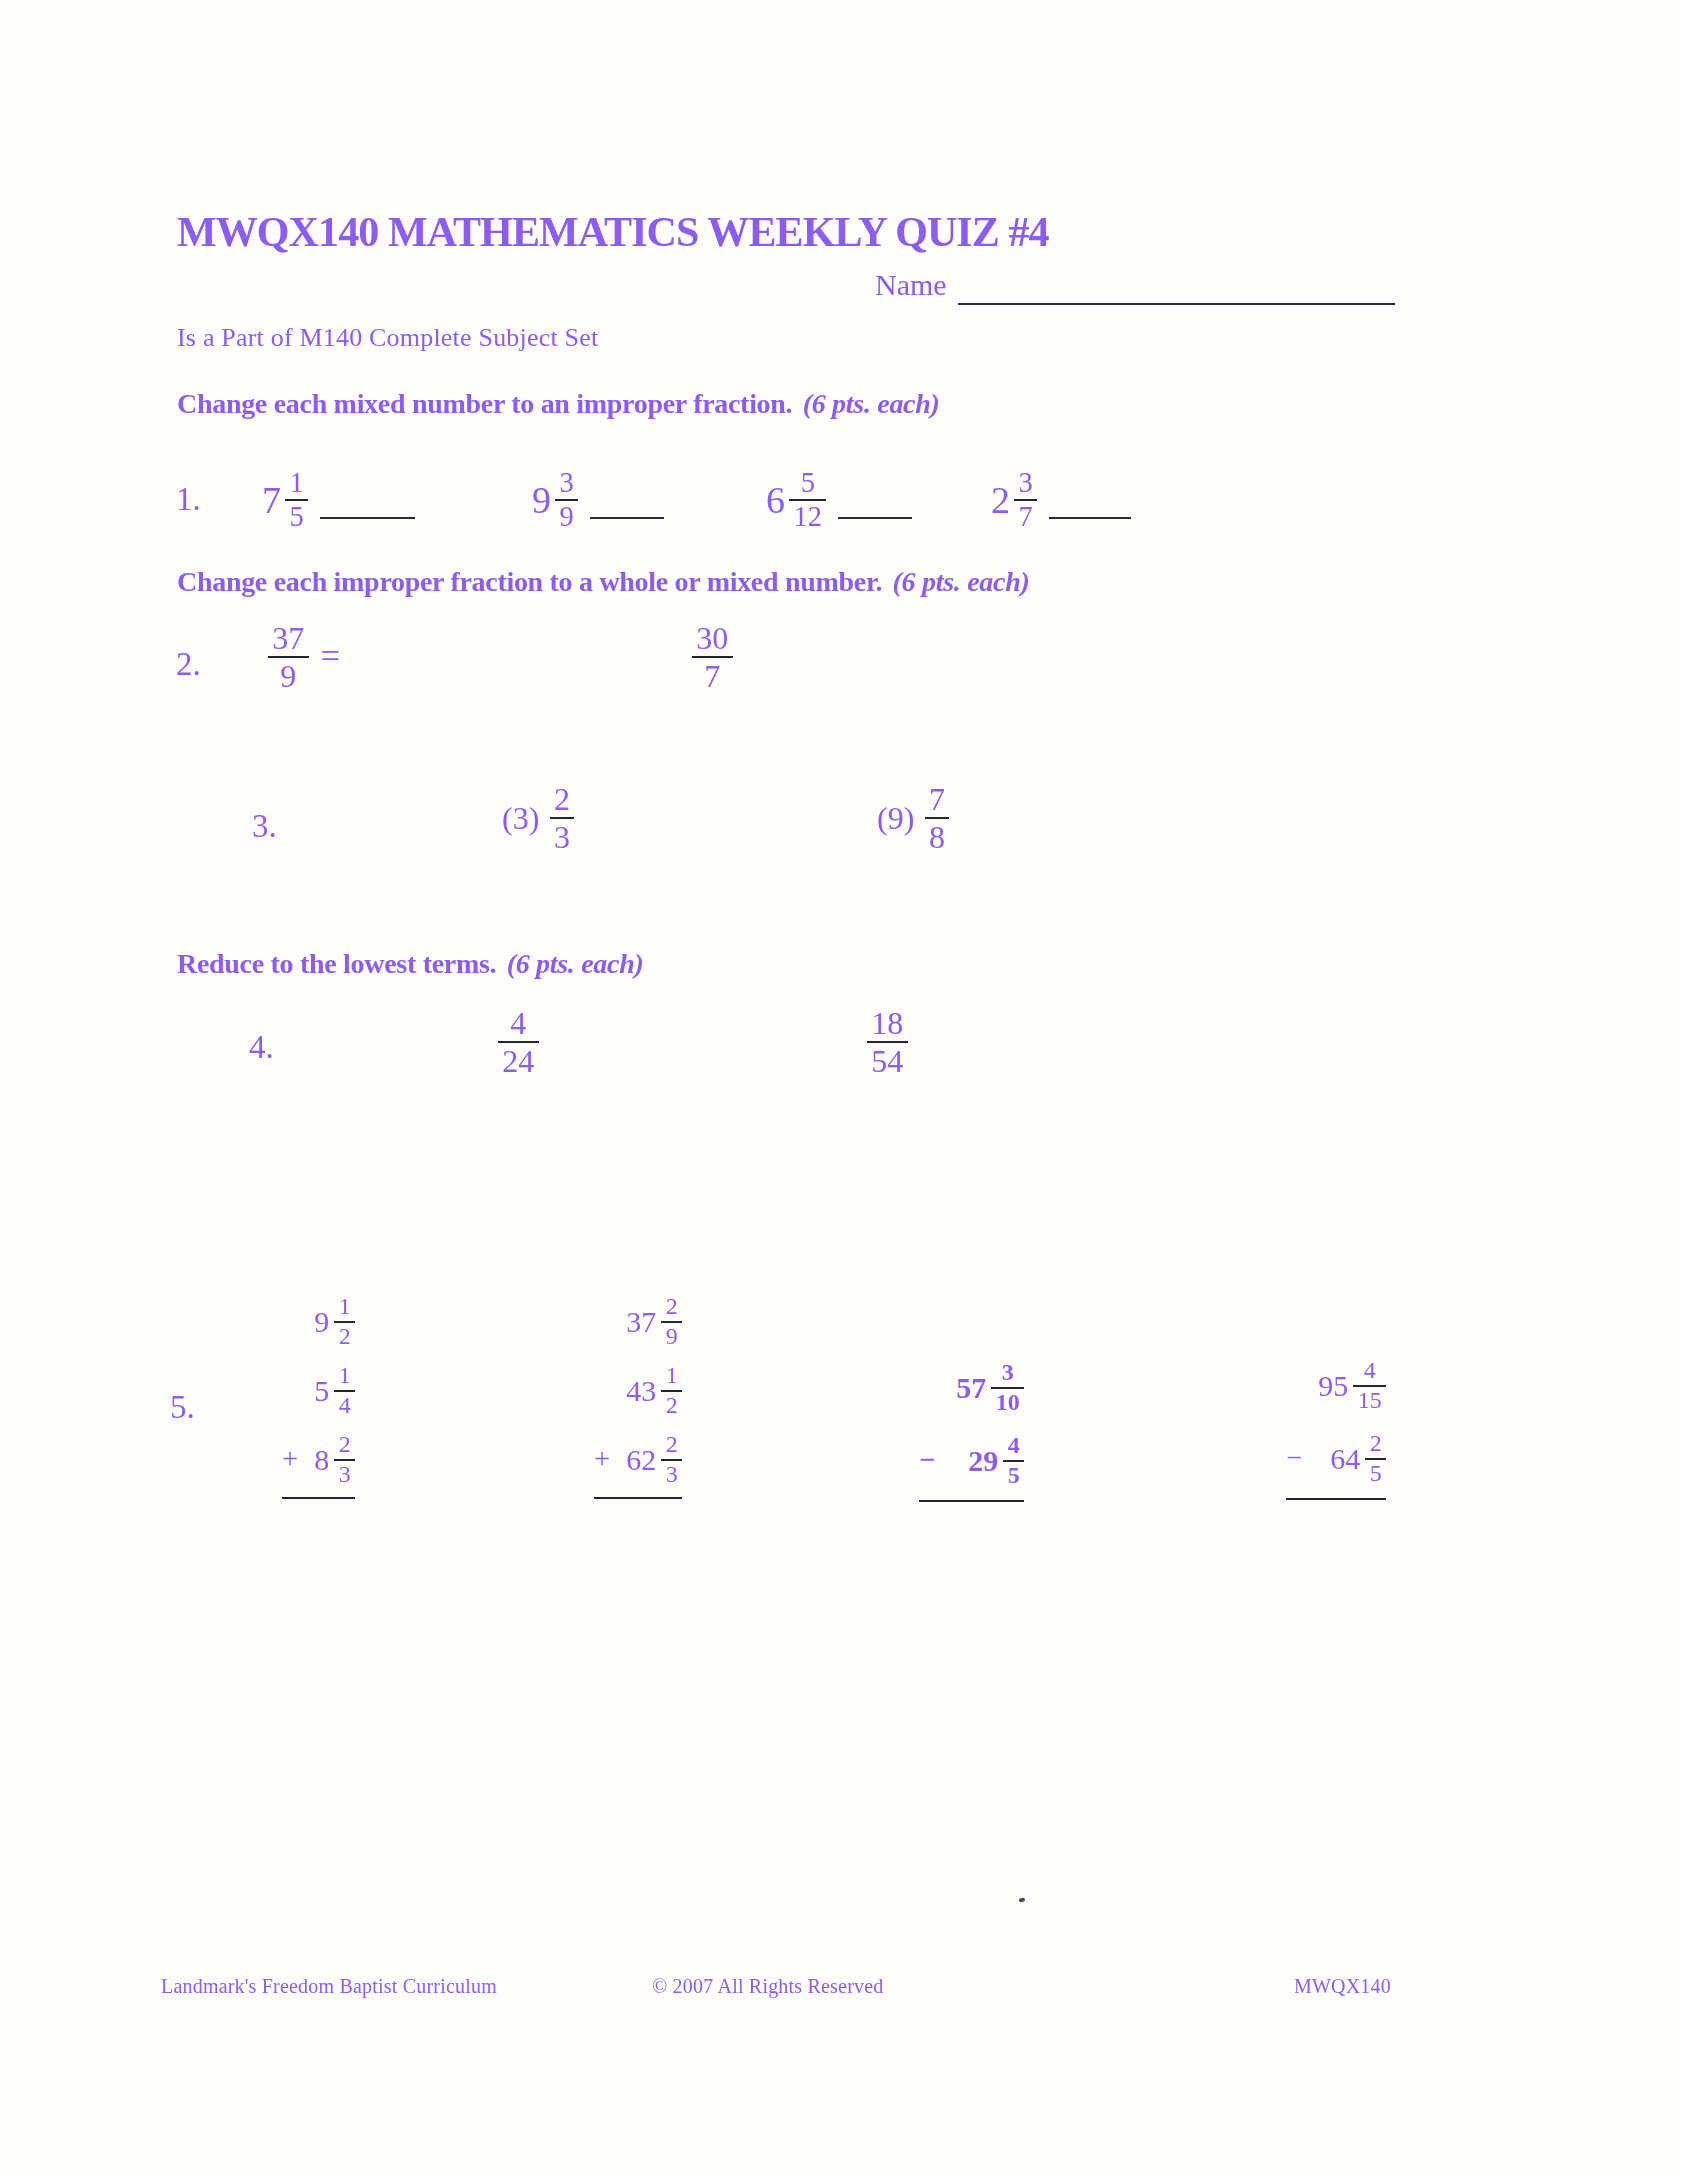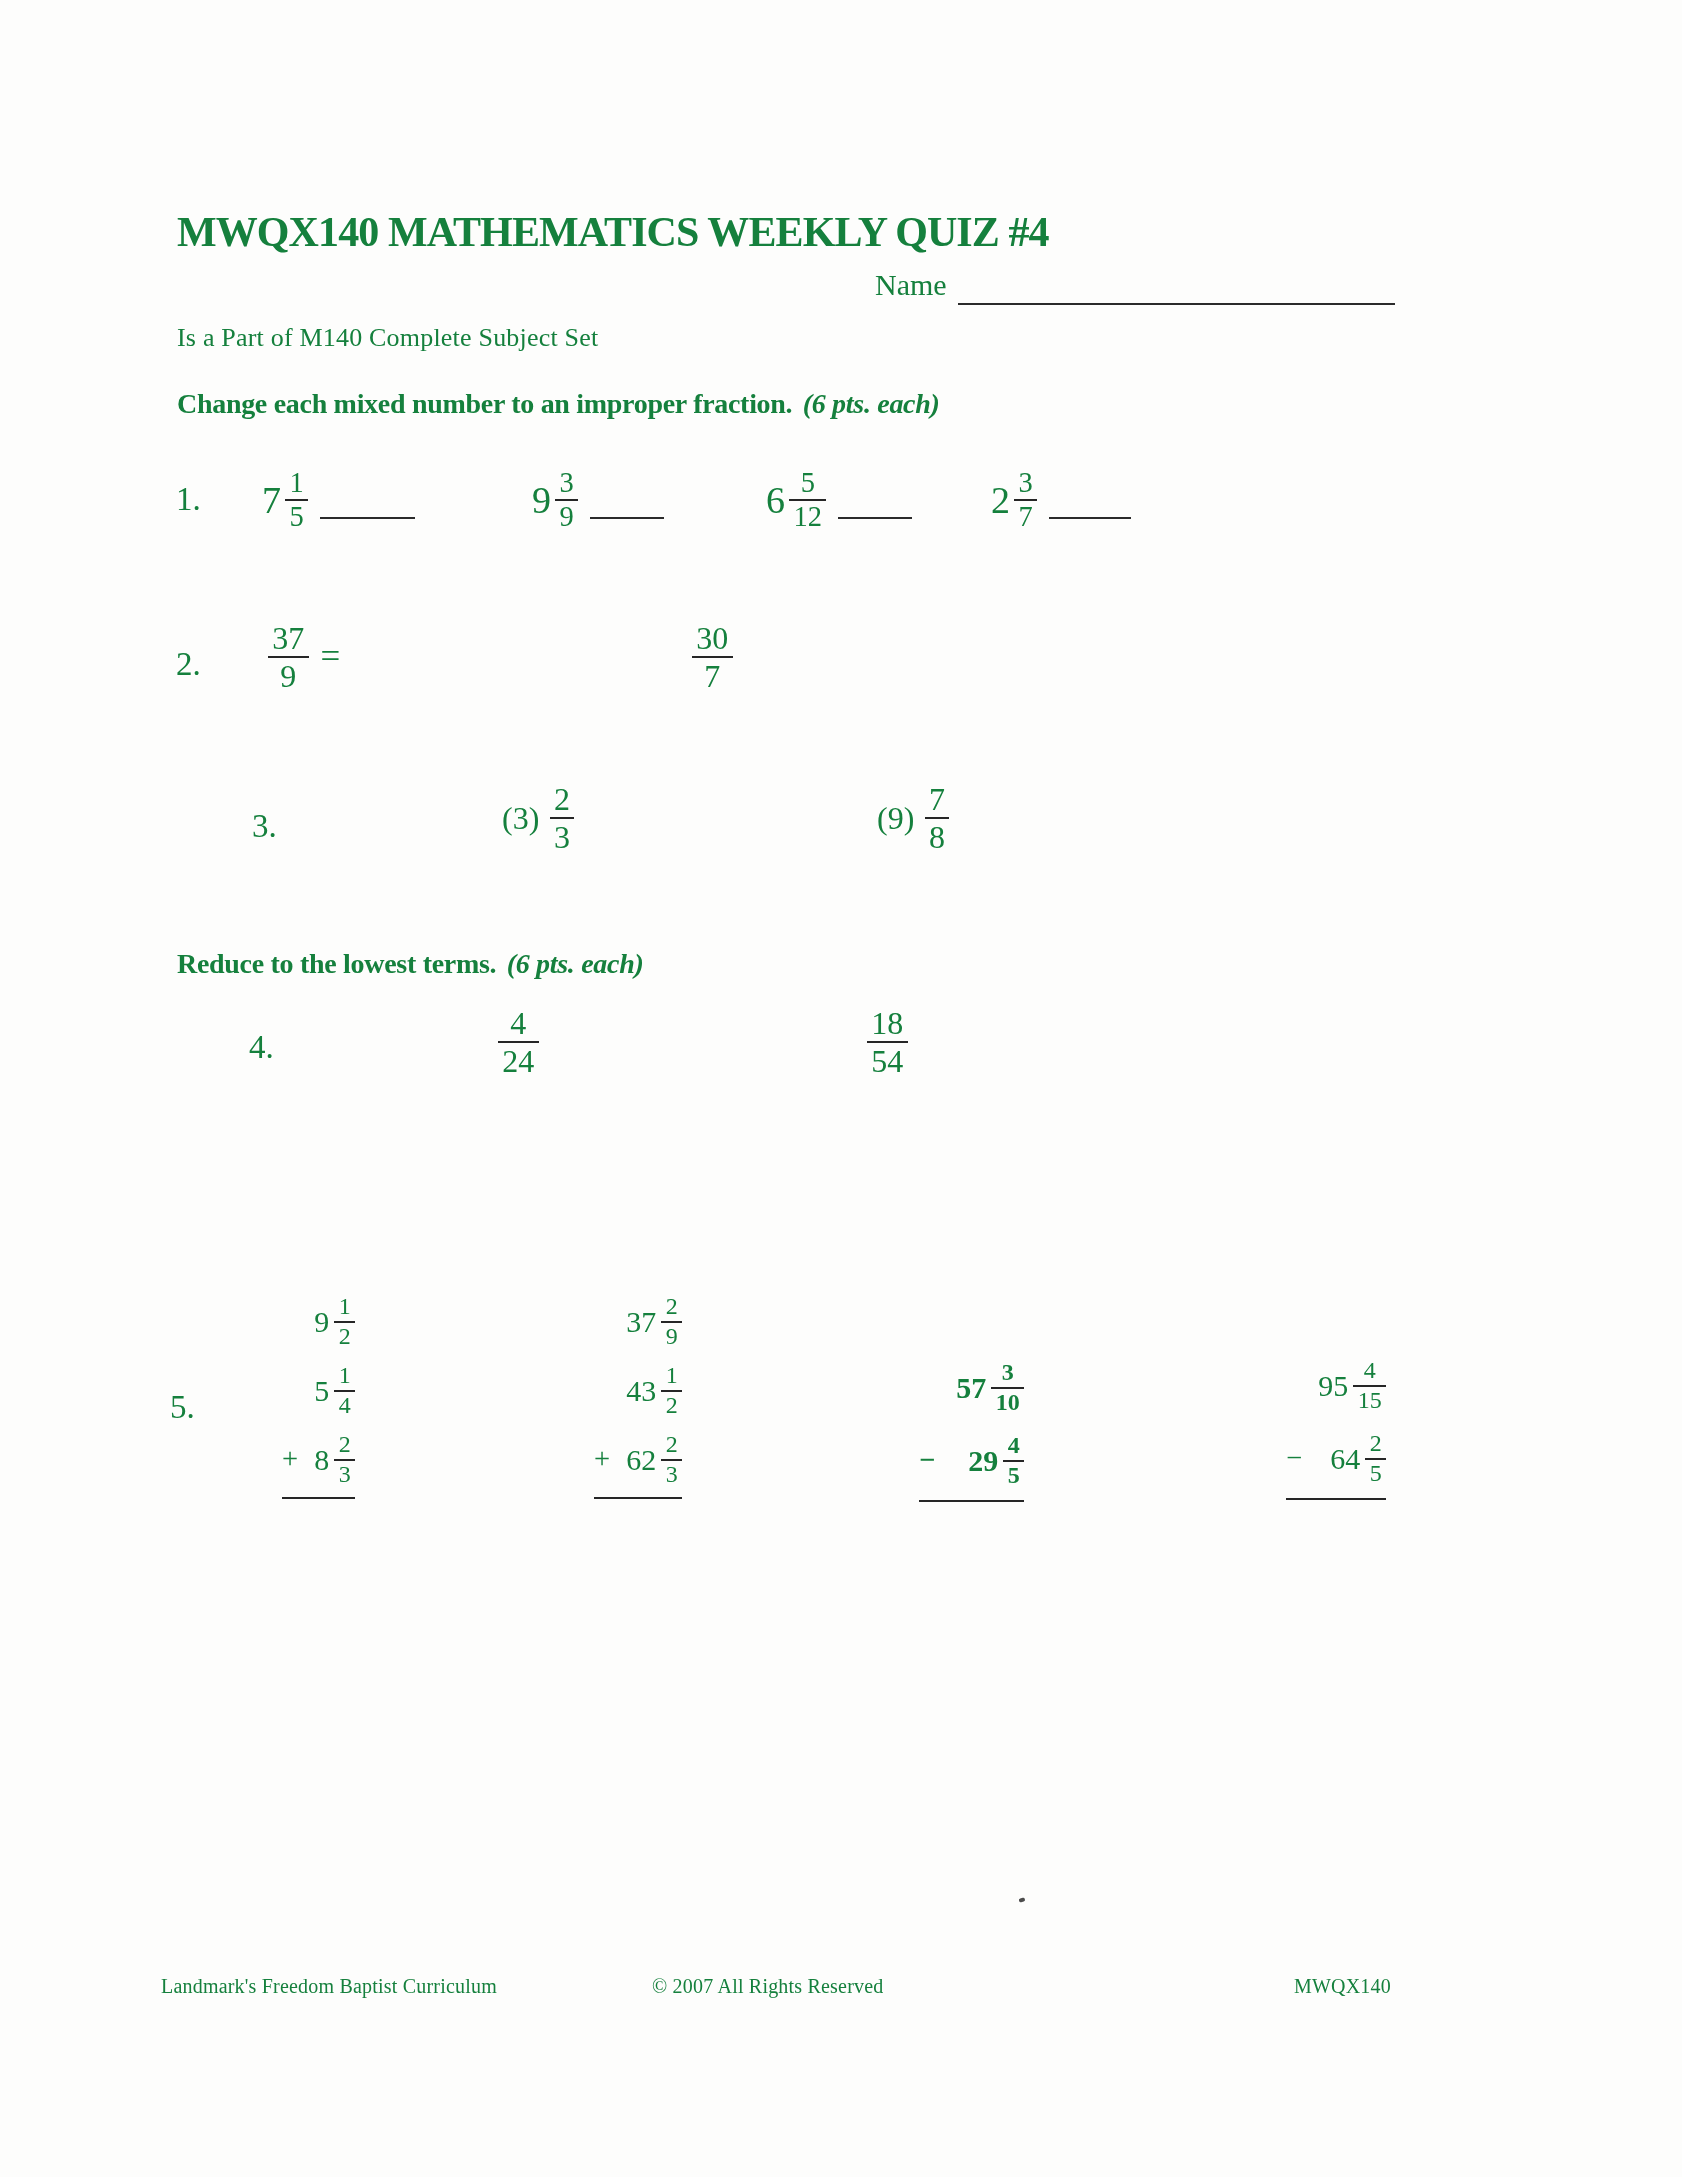--- a/index.html
+++ b/index.html
@@ -1,19 +1,19 @@
 <!DOCTYPE html>
 <html style="font-size:14px"><head>
 <meta charset="utf-8">
 <style>
   * { margin:0; padding:0; box-sizing:border-box; }
   html,body { background:#ffffff; }
   .page {
     position:relative; width:1683px; height:2177px; background:#fdfdfc;
-    font-family:"Liberation Serif","DejaVu Serif",serif; color:#15803d;
+    font-family:"Liberation Serif","DejaVu Serif",serif; color:#8b5cf6;
     overflow:hidden;
   }
   .abs { position:absolute; }
   .title { font-size:42px; font-weight:bold; letter-spacing:-0.9px; white-space:nowrap; }
   .subtitle { font-size:26px; letter-spacing:0.2px; white-space:nowrap; }
   .name-label { font-size:30px; white-space:nowrap; }
   .rule { border-bottom:2.6px solid #2b2b2b; height:0; }
   .heading { font-size:28px; font-weight:bold; letter-spacing:-0.3px; white-space:nowrap; }
   .heading .gap2 { margin-left:26px; }
   .pts { font-style:italic; margin-left:10.4px; }
@@ -98,20 +98,23 @@
   <div class="abs p1-item" style="left:991px; top:468px;">
     <span class="whole-lg">2</span>
     <span class="frac f-md">
       <span class="num">3</span>
       <span class="bar"></span>
       <span class="den">7</span>
     </span>
     <span class="blank" style="width:82px;"></span>
   </div>
 
+  <div class="abs heading" style="left:177px; top:566px;">
+    <span>Change each improper fraction to a whole or mixed number.</span><span class="pts">(6 pts. each)</span>
+  </div>
   <div class="abs qnum" style="left:176px; top:646px;">2.</div>
 
   <div class="abs fgroup" style="left:268px; top:622px;">
     <span class="frac f-lg">
       <span class="num">37</span>
       <span class="bar"></span>
       <span class="den">9</span>
     </span>
     <span class="eq">=</span>
   </div>

